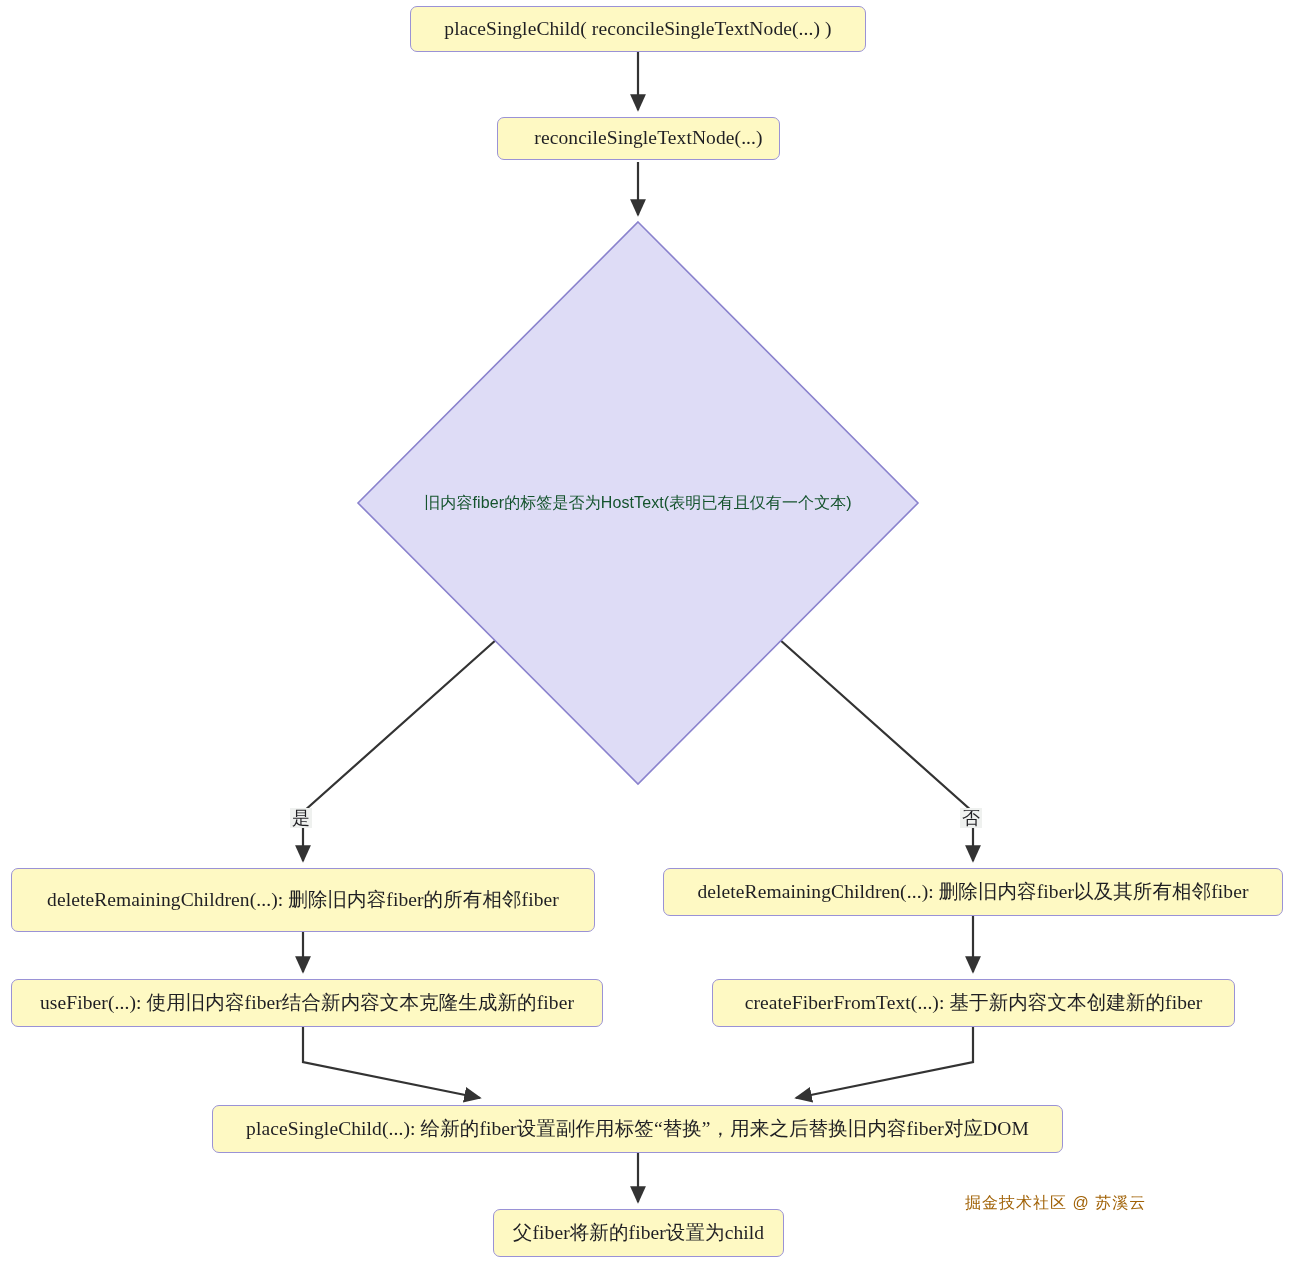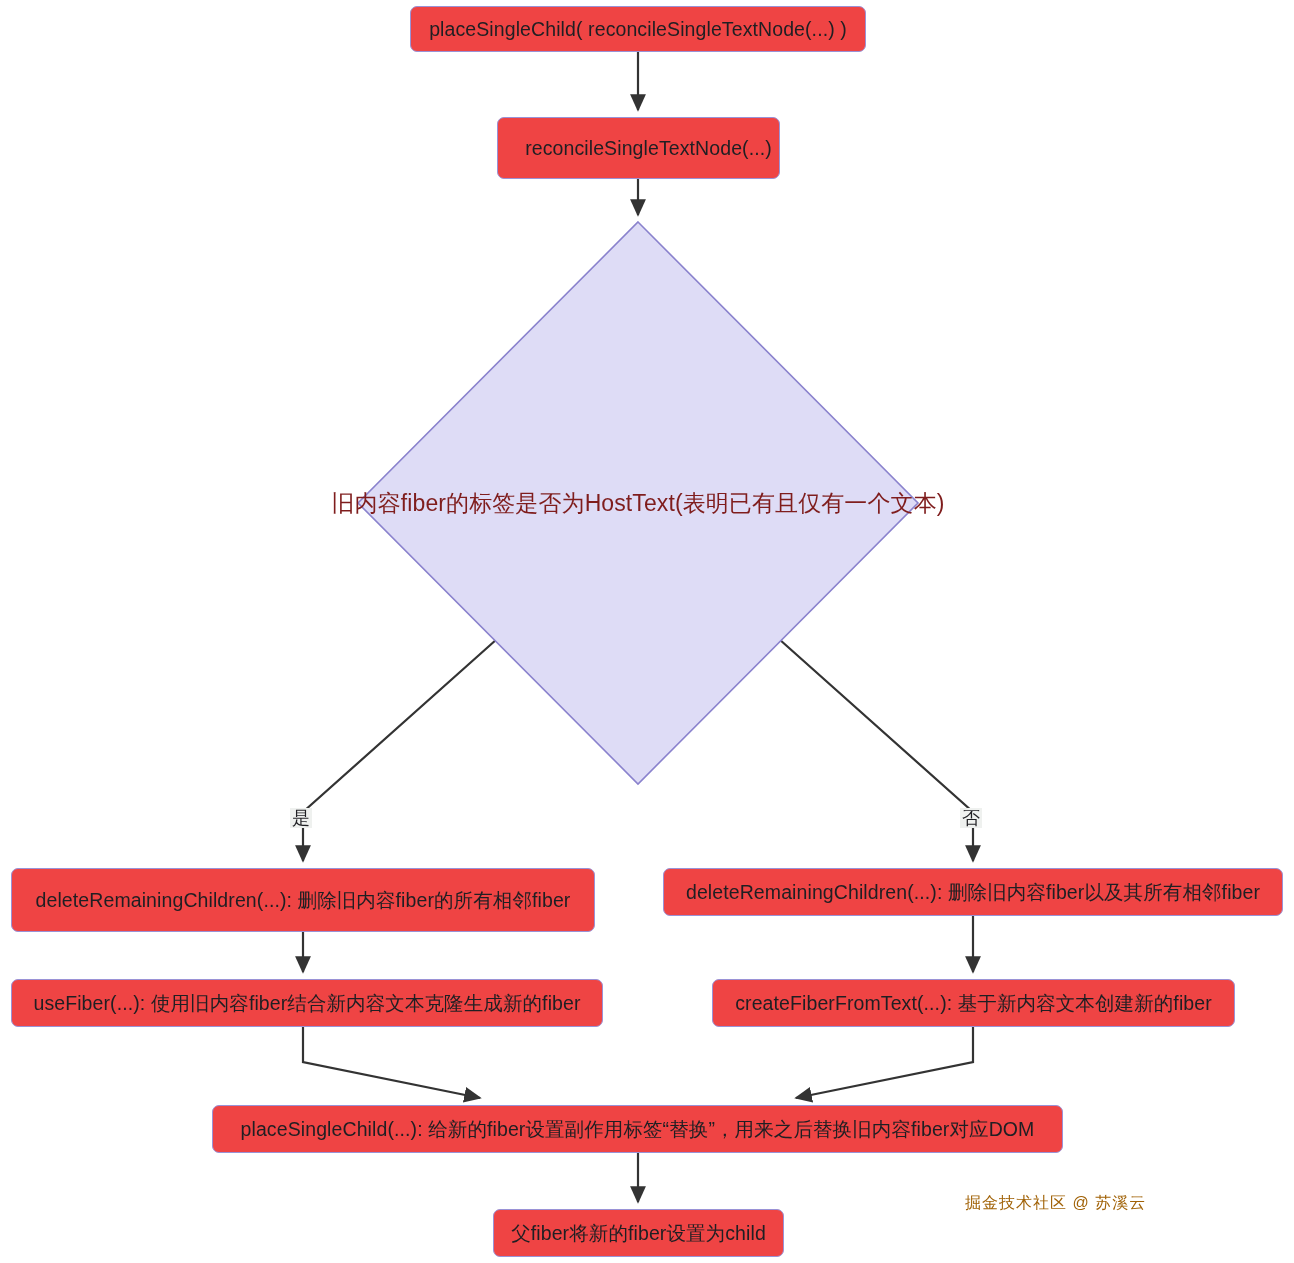--- a/index.html
+++ b/index.html
@@ -20,47 +20,48 @@
     position: absolute;
     left: 0;
     top: 0;
     width: 1294px;
     height: 1263px;
     pointer-events: none;
   }
   .node {
     position: absolute;
     box-sizing: border-box;
-    background: #ef4444;
+    background: #fef9c3;
     border: 1.3px solid #9a92d6;
     border-radius: 7px;
     display: flex;
     align-items: center;
     justify-content: center;
     color: #1f1f23;
     font-size: 19.5px;
     line-height: 1.15;
     white-space: nowrap;
     letter-spacing: 0.1px;
+    font-family: Liberation Serif, serif;
   }
   .diamond-wrap {
     position: absolute;
     pointer-events: none;
   }
   .diamond-label {
     position: absolute;
     left: 0;
     top: 0;
     width: 100%;
     height: 100%;
     display: flex;
     align-items: center;
     justify-content: center;
-    color: #7f1d1d;
-    font-size: 23px;
+    color: #14532d;
+    font-size: 16px;
     white-space: nowrap;
     letter-spacing: 0.1px;
   }
   .edge-label {
     position: absolute;
     background: #eff1ef;
     color: #1f1f23;
     font-size: 18px;
     line-height: 1;
     padding: 1px 2px;
@@ -105,21 +106,21 @@
 
     <path d="M638,1153 L638,1202" stroke="#333333" stroke-width="2.2" fill="none" marker-end="url(#arrow)"></path>
 
     <polygon points="638,222 918,503 638,784 358,503" fill="#dedcf6" stroke="#8a82cd" stroke-width="1.6"></polygon>
   </svg>
 
   <div class="node" style="left:410px; top:6px; width:456px; height:46px;">
     <span>placeSingleChild( reconcileSingleTextNode(...) )</span>
   </div>
 
-  <div class="node" style="left:497px; top:117px; width:283px; height:62px;padding-left:20px;">
+  <div class="node" style="left:497px; top:117px; width:283px; height:43px;padding-left:20px;">
     <span>reconcileSingleTextNode(...)</span>
   </div>
 
   <div class="diamond-wrap" style="left:358px; top:222px; width:560px; height:562px;">
     <div class="diamond-label">旧内容fiber的标签是否为HostText(表明已有且仅有一个文本)</div>
   </div>
 
   <div class="edge-label" style="left:290px; top:808px;">是</div>
   <div class="edge-label" style="left:960px; top:808px;">否</div>
 

